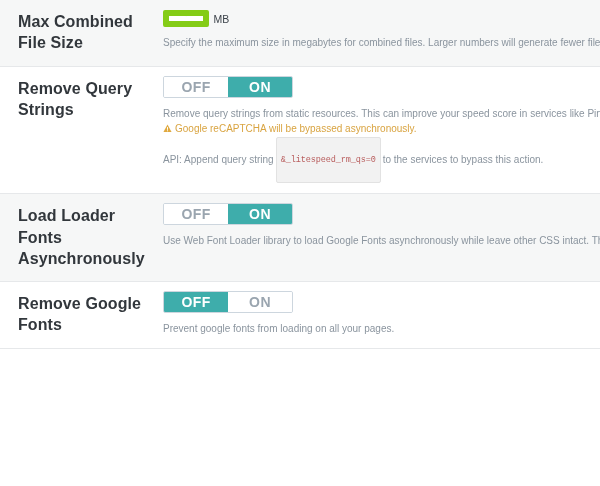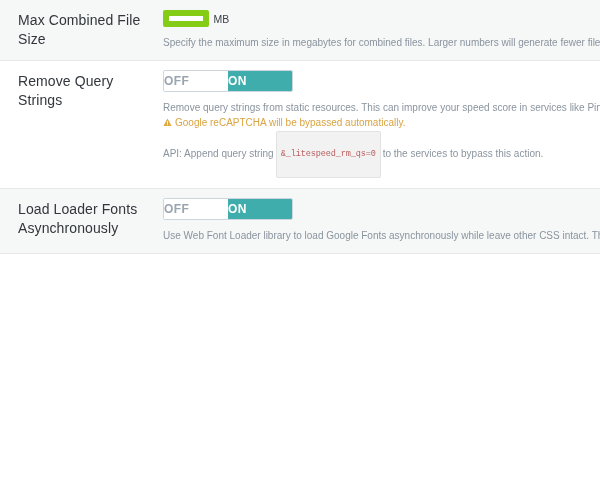--- a/index.html
+++ b/index.html
@@ -27,22 +27,22 @@
   .settings-row.shaded { background: #f6f7f7; }
   .settings-row.plain  { background: #ffffff; }
 
   .cell-label {
     width: 163px;
     vertical-align: top;
     padding: 11px 10px 12px 18px;
     box-sizing: border-box;
   }
   .label-text {
-    font-size: 14px;
-    font-weight: normal;
+    font-size: 16px;
+    font-weight: bold;
     color: #32373c;
     line-height: 1.33;
     letter-spacing: 0.1px;
   }
 
   .cell-control {
     vertical-align: top;
     padding: 9px 0 10px 0;
     box-sizing: border-box;
     overflow: hidden;
@@ -81,22 +81,22 @@
     overflow: hidden;
     vertical-align: middle;
     line-height: 0;
     background: #fff;
   }
   .toggle-seg {
     display: inline-block;
     width: 64px;
     height: 20px;
     line-height: 20px;
-    text-align: left;
-    font-size: 12px;
+    text-align: center;
+    font-size: 14px;
     font-weight: bold;
     letter-spacing: 0.4px;
     color: #9aa5af;
     background: #ffffff;
     box-sizing: border-box;
   }
   .toggle-seg.active {
     background: #3eadab;
     color: #ffffff;
   }
@@ -188,21 +188,21 @@
         </div>
         <div class="desc">
           <span class="desc-line">Remove query strings from static resources. This can improve your speed score in services like Pingdom, GTmetrix and Pag</span>
           <span class="desc-line desc-warn">
             <span class="warn-icon">
               <svg width="9" height="9" viewBox="0 0 12 12" aria-hidden="true">
                 <path d="M6 0.8 L11.4 10.8 L0.6 10.8 Z" fill="#e0a93f"></path>
                 <rect x="5.35" y="4.1" width="1.3" height="3.6" fill="#ffffff"></rect>
                 <rect x="5.35" y="8.4" width="1.3" height="1.3" fill="#ffffff"></rect>
               </svg>
-            </span><span>Google reCAPTCHA will be bypassed automatically.</span>
+            </span><span>Google reCAPTCHA will be bypassed asynchronously.</span>
           </span>
           <span class="desc-line">
             <span>API: Append query string</span><span class="code-chip">&amp;_litespeed_rm_qs=0</span><span>to the services to bypass this action.</span>
           </span>
         </div>
       </td>
     </tr>
 
     <tr class="settings-row shaded">
       <td class="cell-label">
@@ -211,17 +211,30 @@
       <td class="cell-control">
         <div class="toggle">
           <span class="toggle-seg">OFF</span><span class="toggle-seg active">ON</span>
         </div>
         <div class="desc">
           <span class="desc-line">Use Web Font Loader library to load Google Fonts asynchronously while leave other CSS intact. This will also add a preconn</span>
         </div>
       </td>
     </tr>
 
+    <tr class="settings-row plain">
+      <td class="cell-label">
+        <div class="label-text">Remove Google Fonts</div>
+      </td>
+      <td class="cell-control">
+        <div class="toggle">
+          <span class="toggle-seg active">OFF</span><span class="toggle-seg">ON</span>
+        </div>
+        <div class="desc">
+          <span class="desc-line">Prevent google fonts from loading on all your pages.</span>
+        </div>
+      </td>
+    </tr>
 
 
 
   </tbody>
 </table>
 
 </body></html>

